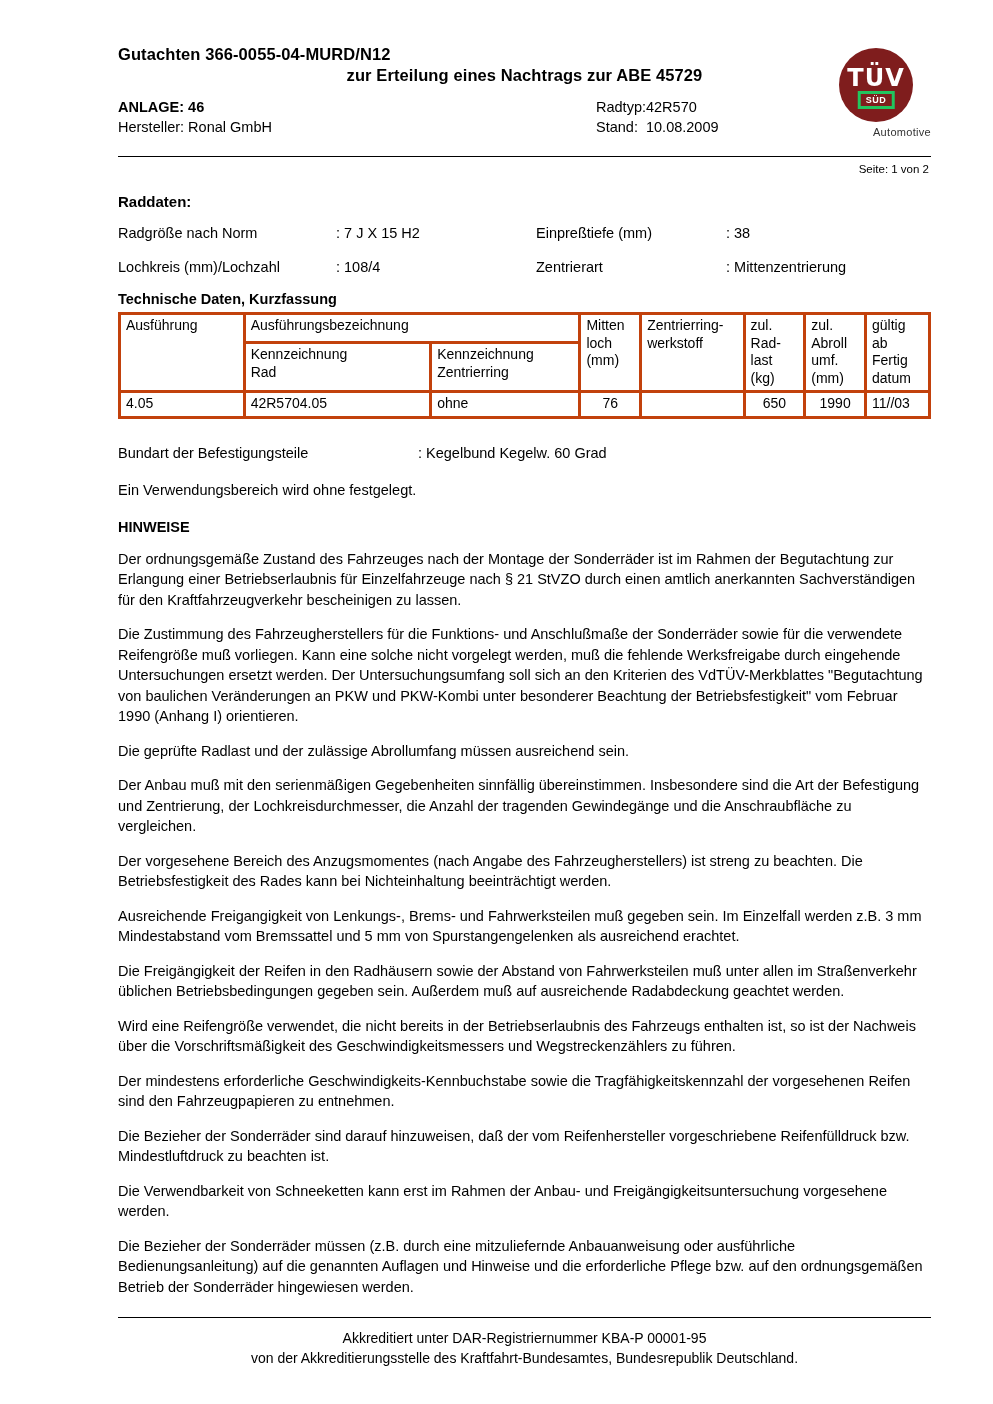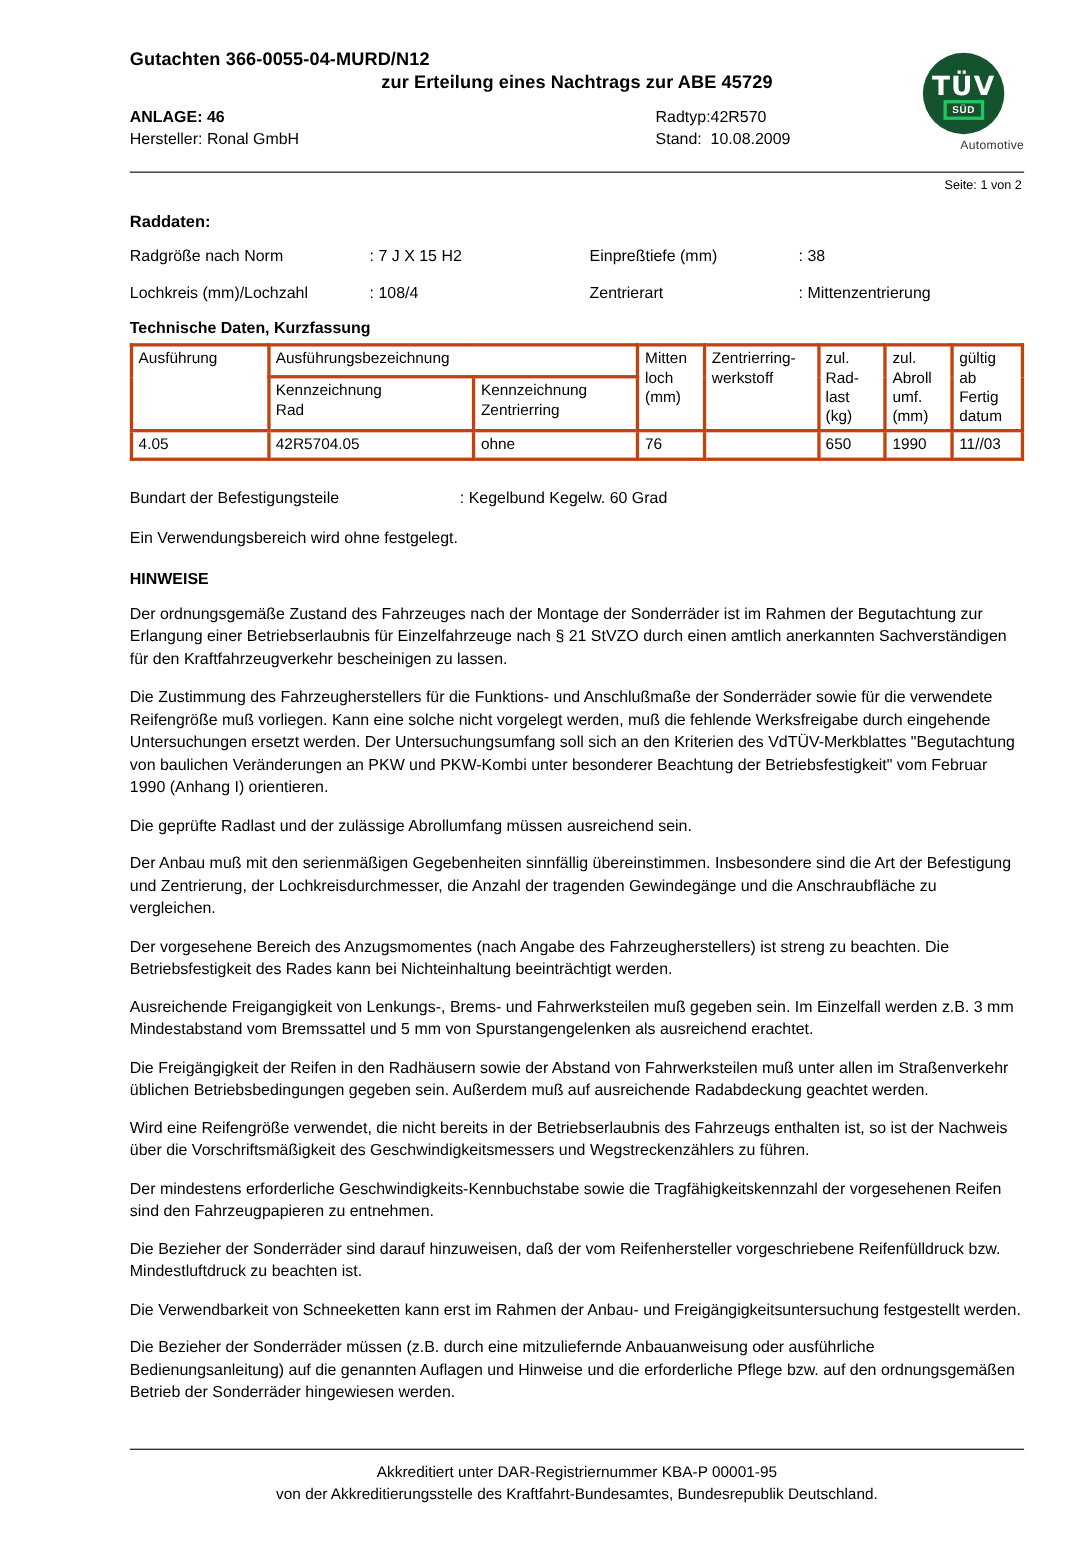--- a/index.html
+++ b/index.html
@@ -74,21 +74,21 @@
     top: 4px;
     width: 110px;
     height: 102px;
     text-align: center;
   }
   .logo-circle {
     width: 74px;
     height: 74px;
     margin: 0 auto;
     border-radius: 50%;
-    background: #14532d;
+    background: #7f1d1d;
     color: #ffffff;
     position: relative;
   }
   .logo-circle .tuv {
     position: absolute;
     top: 16px;
     left: 0;
     right: 0;
     font-size: 24px;
     font-weight: bold;
@@ -170,21 +170,21 @@
     line-height: 17.5px;
   }
   .t-ausf { width: 117px; }
   .t-kz1 { width: 175px; }
   .t-kz2 { width: 140px; }
   .t-mitten { width: 57px; }
   .t-zent { width: 97px; }
   .t-last { width: 57px; }
   .t-abroll { width: 57px; }
   .t-gueltig { width: 60px; }
-  .num { text-align: left; }
+  .num { text-align: center; }
   .nb { border-bottom: none !important; }
 
   
   .bund-row {
     margin-top: 24px;
     font-size: 14.5px;
     line-height: 20px;
     white-space: pre;
   }
   .bund-label { display: inline-block; width: 300px; }
@@ -337,21 +337,21 @@
   <div class="note">Der ordnungsgemäße Zustand des Fahrzeuges nach der Montage der Sonderräder ist im Rahmen der Begutachtung zur Erlangung einer Betriebserlaubnis für Einzelfahrzeuge nach § 21 StVZO durch einen amtlich anerkannten Sachverständigen für den Kraftfahrzeugverkehr bescheinigen zu lassen.</div>
   <div class="note">Die Zustimmung des Fahrzeugherstellers für die Funktions- und Anschlußmaße der Sonderräder sowie für die verwendete Reifengröße muß vorliegen. Kann eine solche nicht vorgelegt werden, muß die fehlende Werksfreigabe durch eingehende Untersuchungen ersetzt werden. Der Untersuchungsumfang soll sich an den Kriterien des VdTÜV-Merkblattes "Begutachtung von baulichen Veränderungen an PKW und PKW-Kombi unter besonderer Beachtung der Betriebsfestigkeit" vom Februar 1990 (Anhang I) orientieren.</div>
   <div class="note">Die geprüfte Radlast und der zulässige Abrollumfang müssen ausreichend sein.</div>
   <div class="note">Der Anbau muß mit den serienmäßigen Gegebenheiten sinnfällig übereinstimmen. Insbesondere sind die Art der Befestigung und Zentrierung, der Lochkreisdurchmesser, die Anzahl der tragenden Gewindegänge und die Anschraubfläche zu vergleichen.</div>
   <div class="note">Der vorgesehene Bereich des Anzugsmomentes (nach Angabe des Fahrzeugherstellers) ist streng zu beachten. Die Betriebsfestigkeit des Rades kann bei Nichteinhaltung beeinträchtigt werden.</div>
   <div class="note">Ausreichende Freigangigkeit von Lenkungs-, Brems- und Fahrwerksteilen muß gegeben sein. Im Einzelfall werden z.B. 3 mm Mindestabstand vom Bremssattel und 5 mm von Spurstangengelenken als ausreichend erachtet.</div>
   <div class="note">Die Freigängigkeit der Reifen in den Radhäusern sowie der Abstand von Fahrwerksteilen muß unter allen im Straßenverkehr üblichen Betriebsbedingungen gegeben sein. Außerdem muß auf ausreichende Radabdeckung geachtet werden.</div>
   <div class="note">Wird eine Reifengröße verwendet, die nicht bereits in der Betriebserlaubnis des Fahrzeugs enthalten ist, so ist der Nachweis über die Vorschriftsmäßigkeit des Geschwindigkeitsmessers und Wegstreckenzählers zu führen.</div>
   <div class="note">Der mindestens erforderliche Geschwindigkeits-Kennbuchstabe sowie die Tragfähigkeitskennzahl der vorgesehenen Reifen sind den Fahrzeugpapieren zu entnehmen.</div>
   <div class="note">Die Bezieher der Sonderräder sind darauf hinzuweisen, daß der vom Reifenhersteller vorgeschriebene Reifenfülldruck bzw. Mindestluftdruck zu beachten ist.</div>
-  <div class="note">Die Verwendbarkeit von Schneeketten kann erst im Rahmen der Anbau- und Freigängigkeitsuntersuchung festgestellt werden.</div>
+  <div class="note">Die Verwendbarkeit von Schneeketten kann erst im Rahmen der Anbau- und Freigängigkeitsuntersuchung vorgesehene werden.</div>
   <div class="note">Die Bezieher der Sonderräder müssen (z.B. durch eine mitzuliefernde Anbauanweisung oder ausführliche Bedienungsanleitung) auf die genannten Auflagen und Hinweise und die erforderliche Pflege bzw. auf den ordnungsgemäßen Betrieb der Sonderräder hingewiesen werden.</div>
 
   <div class="footer">
     <hr class="hr-bottom">
     <div class="footer-line">Akkreditiert unter DAR-Registriernummer KBA-P 00001-95</div>
     <div class="footer-line">von der Akkreditierungsstelle des Kraftfahrt-Bundesamtes, Bundesrepublik Deutschland.</div>
   </div>
 
 </div>
 

